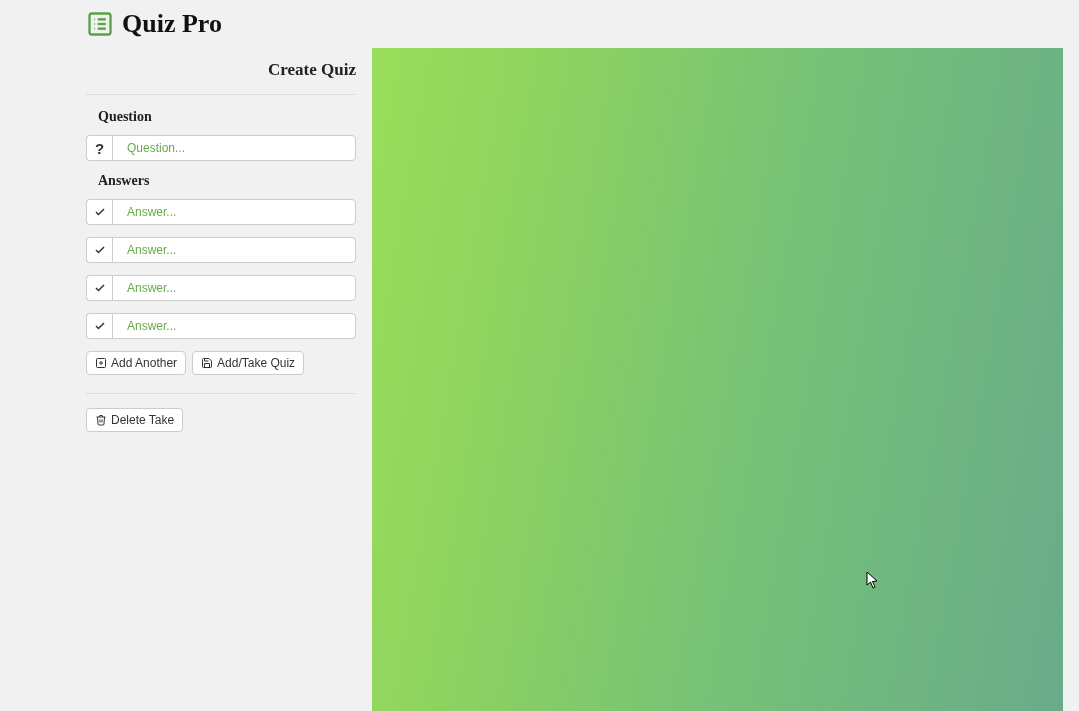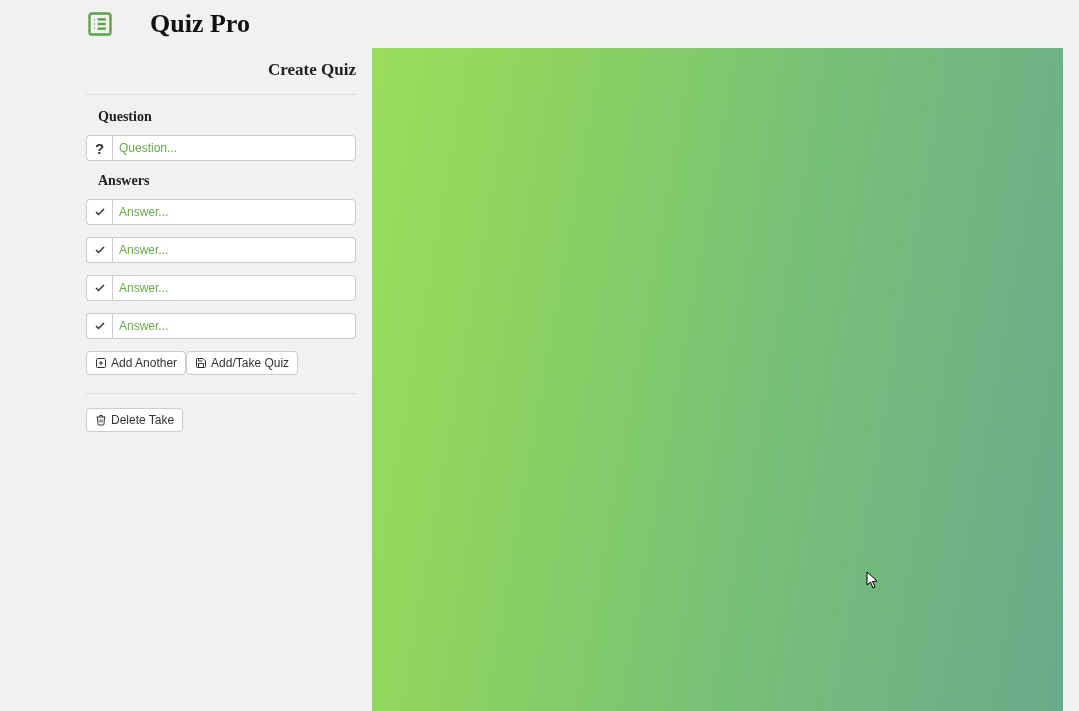--- a/index.html
+++ b/index.html
@@ -16,21 +16,20 @@
   .app {
     position: relative;
     width: 100%;
     height: 100%;
   }
   .header {
     display: flex;
     align-items: center;
     padding: 6px 0 0 86px;
     height: 42px;
-    gap: 28px;
   }
   .header .logo {
     color: #5aa145;
     margin-right: 8px;
     display: inline-flex;
     align-items: center;
   }
   .header h1 {
     font-size: 26px;
     font-weight: 700;
@@ -86,33 +85,33 @@
     font-family: Arial, sans-serif;
     font-weight: 700;
     font-size: 15px;
     cursor: default;
   }
   .text-input {
     flex: 1;
     height: 26px;
     border: 1px solid #ccc;
     border-radius: 0 4px 4px 0;
-    padding: 2px 6px;
+    padding: 2px 14px;
     font-size: 12px;
     font-family: Arial, sans-serif;
     color: #333;
     outline: none;
   }
   .text-input::placeholder {
     color: #6aa94a;
     opacity: 1;
   }
   .btn-row {
     display: flex;
-    gap: 0;
+    gap: 6px;
     margin-top: 4px;
   }
   .btn {
     display: inline-flex;
     align-items: center;
     gap: 4px;
     border: 1px solid #ccc;
     border-radius: 4px;
     background: #fff;
     padding: 4px 8px;

